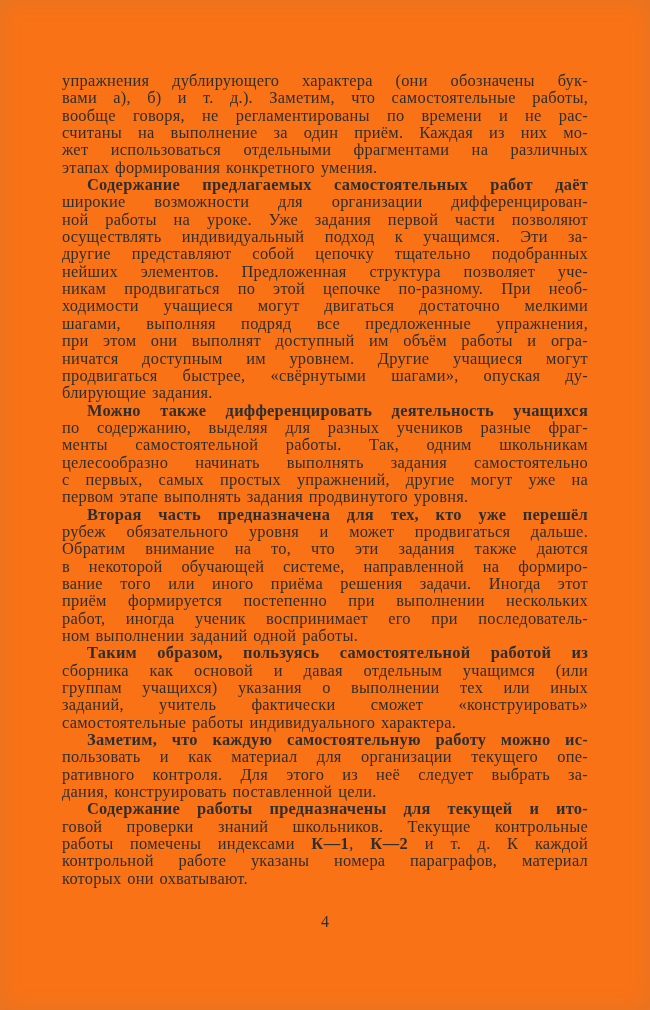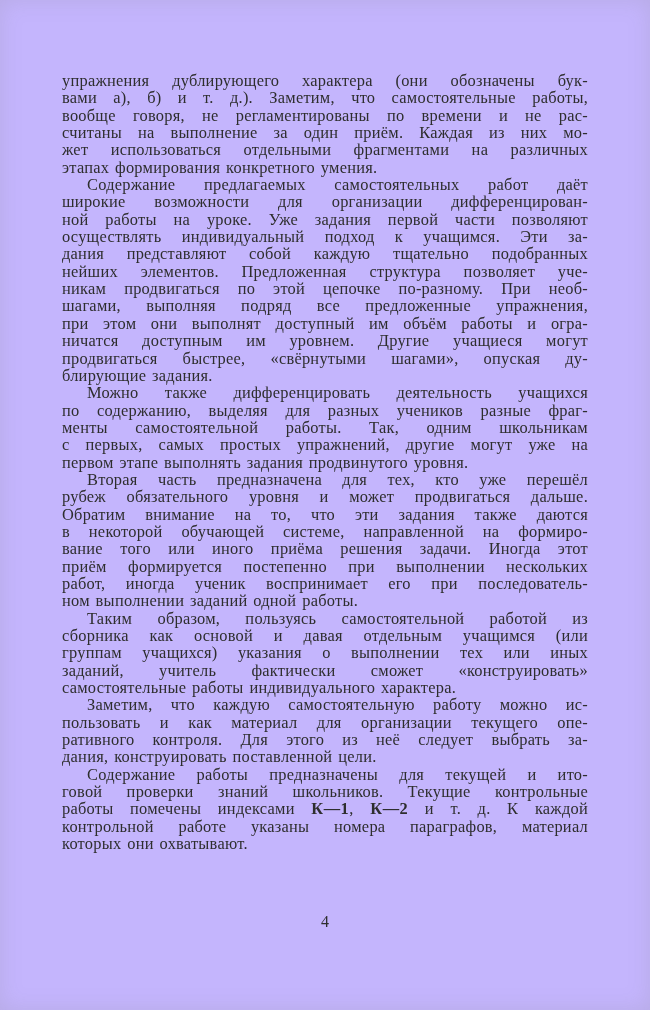--- a/index.html
+++ b/index.html
@@ -9,21 +9,21 @@
     height: 1010px;
     overflow: hidden;
     background: #f4f4f2;
   }
 
   .scan-page {
     position: absolute;
     left: 0; top: 0;
     width: 650px;
     height: 1010px;
-    background: #c4b5fd;
+    background: #f97316;
     box-shadow: inset 0 0 22px rgba(120,120,115,0.18);
     font-family: "Liberation Serif", "DejaVu Serif", serif;
     color: #2e2e2e;
   }
 
   .text-block {
     position: absolute;
     left: 62px;
     top: 72px;
     width: 526px;
@@ -40,20 +40,21 @@
     text-align-last: justify;
     white-space: normal;
   }
 
   .line.last {
     text-align-last: left;
   }
 
   .line.indent {
     text-indent: 25px;
+    font-weight: bold;
   }
 
   .line b {
     font-weight: bold;
     letter-spacing: 0.5px;
     margin-top: 48px;
   }
 
   .page-number {
     position: absolute;
@@ -77,33 +78,35 @@
         <div class="line">вообще говоря, не регламентированы по времени и не рас-</div>
         <div class="line">считаны на выполнение за один приём. Каждая из них мо-</div>
         <div class="line">жет использоваться отдельными фрагментами на различных</div>
         <div class="line last">этапах формирования конкретного умения.</div>
       </div>
       <div class="para">
         <div class="line indent">Содержание предлагаемых самостоятельных работ даёт</div>
         <div class="line">широкие возможности для организации дифференцирован-</div>
         <div class="line">ной работы на уроке. Уже задания первой части позволяют</div>
         <div class="line">осуществлять индивидуальный подход к учащимся. Эти за-</div>
-        <div class="line">дания представляют собой каждую тщательно подобранных</div>
+        <div class="line">другие представляют собой цепочку тщательно подобранных</div>
         <div class="line">нейших элементов. Предложенная структура позволяет уче-</div>
         <div class="line">никам продвигаться по этой цепочке по-разному. При необ-</div>
+        <div class="line">ходимости учащиеся могут двигаться достаточно мелкими</div>
         <div class="line">шагами, выполняя подряд все предложенные упражнения,</div>
         <div class="line">при этом они выполнят доступный им объём работы и огра-</div>
         <div class="line">ничатся доступным им уровнем. Другие учащиеся могут</div>
         <div class="line">продвигаться быстрее, «свёрнутыми шагами», опуская ду-</div>
         <div class="line last">блирующие задания.</div>
       </div>
       <div class="para">
         <div class="line indent">Можно также дифференцировать деятельность учащихся</div>
         <div class="line">по содержанию, выделяя для разных учеников разные фраг-</div>
         <div class="line">менты самостоятельной работы. Так, одним школьникам</div>
+        <div class="line">целесообразно начинать выполнять задания самостоятельно</div>
         <div class="line">с первых, самых простых упражнений, другие могут уже на</div>
         <div class="line last">первом этапе выполнять задания продвинутого уровня.</div>
       </div>
       <div class="para">
         <div class="line indent">Вторая часть предназначена для тех, кто уже перешёл</div>
         <div class="line">рубеж обязательного уровня и может продвигаться дальше.</div>
         <div class="line">Обратим внимание на то, что эти задания также даются</div>
         <div class="line">в некоторой обучающей системе, направленной на формиро-</div>
         <div class="line">вание того или иного приёма решения задачи. Иногда этот</div>
         <div class="line">приём формируется постепенно при выполнении нескольких</div>

